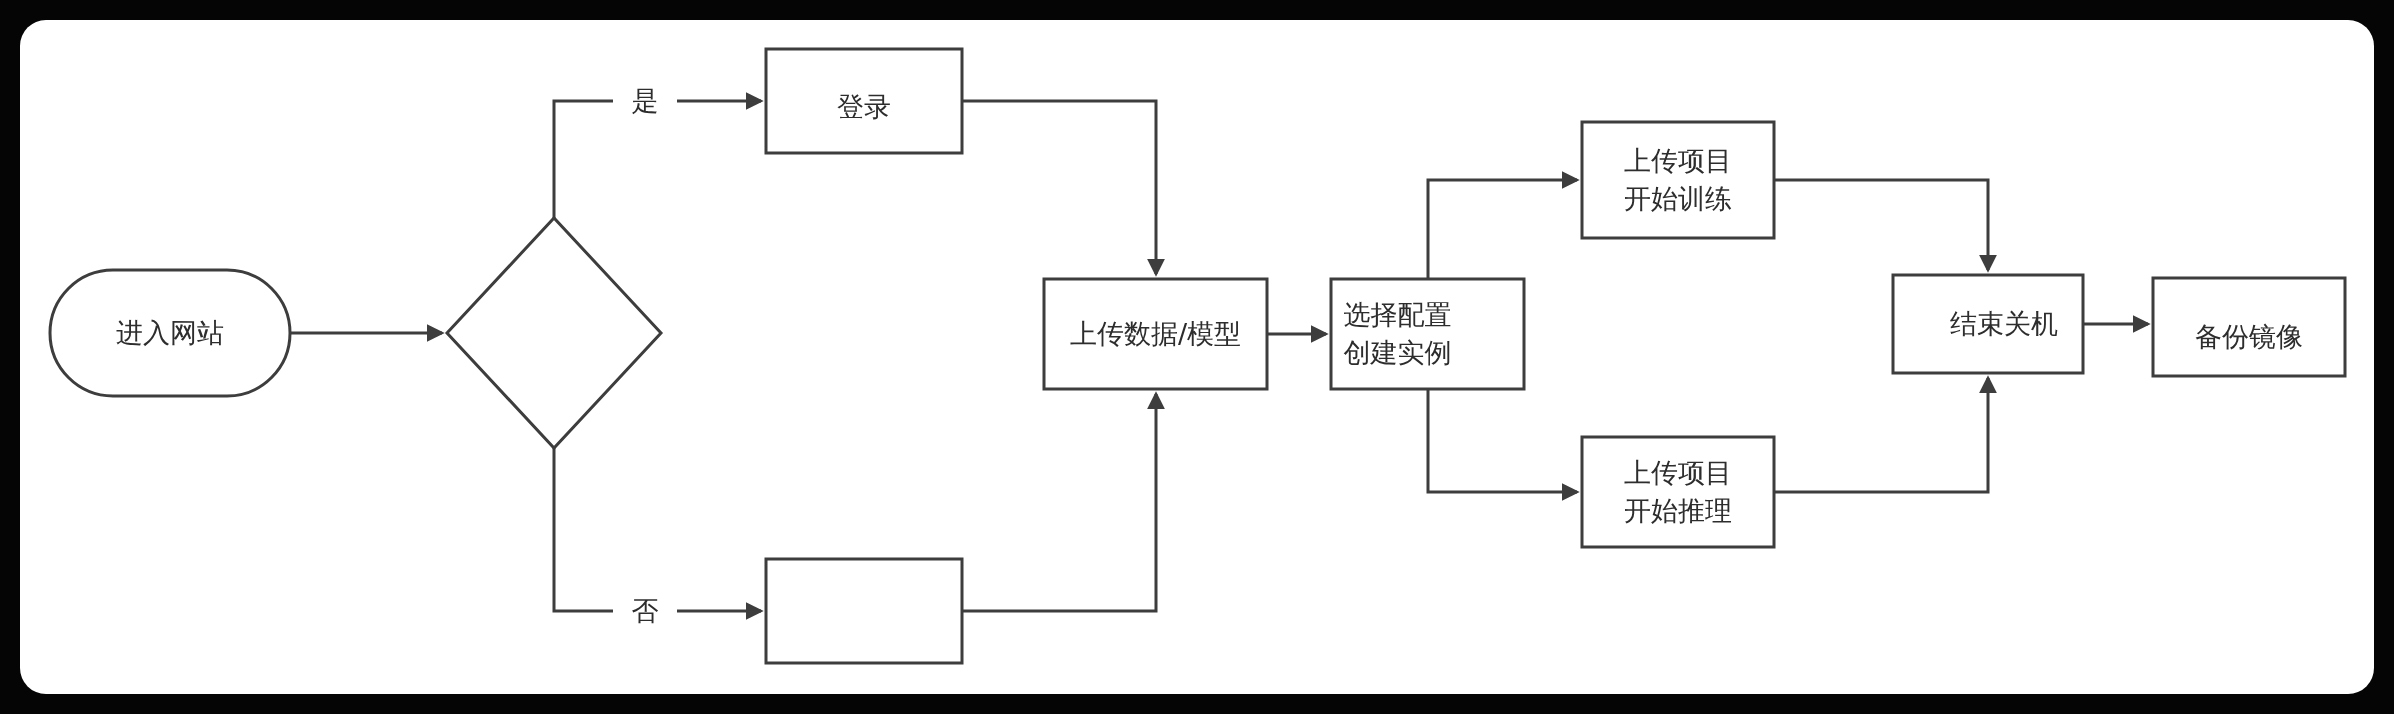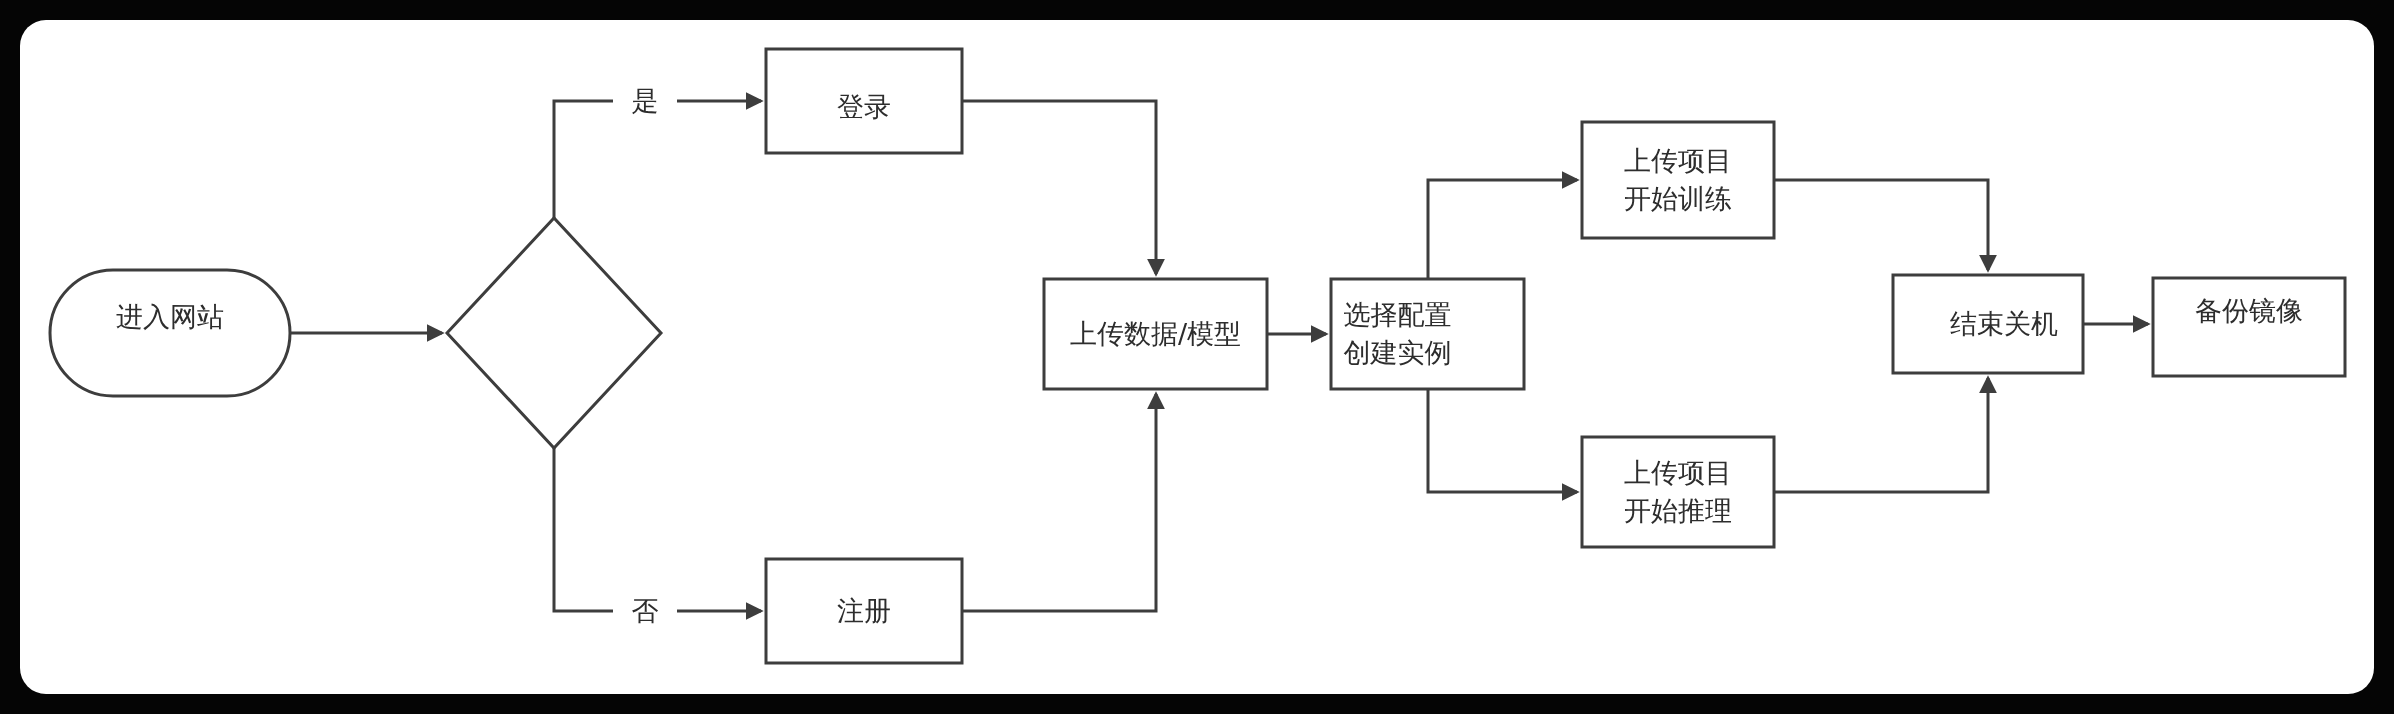--- a/index.html
+++ b/index.html
@@ -79,29 +79,28 @@
       <rect class="shape" x="766" y="49" width="196" height="104"></rect>
       <rect class="shape" x="766" y="559" width="196" height="104"></rect>
       <rect class="shape" x="1044" y="279" width="223" height="110"></rect>
       <rect class="shape" x="1331" y="279" width="193" height="110"></rect>
       <rect class="shape" x="1582" y="122" width="192" height="116"></rect>
       <rect class="shape" x="1582" y="437" width="192" height="110"></rect>
       <rect class="shape" x="1893" y="275" width="190" height="98"></rect>
       <rect class="shape" x="2153" y="278" width="192" height="98"></rect>
     </svg>
 
-    <div class="label" style="left:50px;top:254px;width:240px;height:126px">进入网站</div>
+    <div class="label" style="left:50px;top:270px;width:240px;height:126px">进入网站</div>
     <div class="label" style="left:766px;top:49px;width:196px;height:116px">登录</div>
-    <div class="label" style="left:766px;top:559px;width:196px;height:104px">注册</div>
     <div class="label" style="left:1044px;top:279px;width:223px;height:110px">上传数据/模型</div>
     <div class="label" style="left:1301px;top:279px;width:193px;height:110px">选择配置
 创建实例</div>
     <div class="label" style="left:1582px;top:122px;width:192px;height:116px">上传项目
 开始训练</div>
     <div class="label" style="left:1582px;top:437px;width:192px;height:110px">上传项目
 开始推理</div>
     <div class="label" style="left:1893px;top:275px;width:222px;height:98px">结束关机</div>
-    <div class="label" style="left:2153px;top:262px;width:192px;height:98px">备份镜像</div>
+    <div class="label" style="left:2153px;top:288px;width:192px;height:98px">备份镜像</div>
 
     <div class="label cond" style="left:613px;top:81px;width:56px;height:40px">是</div>
     <div class="label cond" style="left:613px;top:591px;width:56px;height:40px">否</div>
   </div>
 </div>
 
 </body></html>

